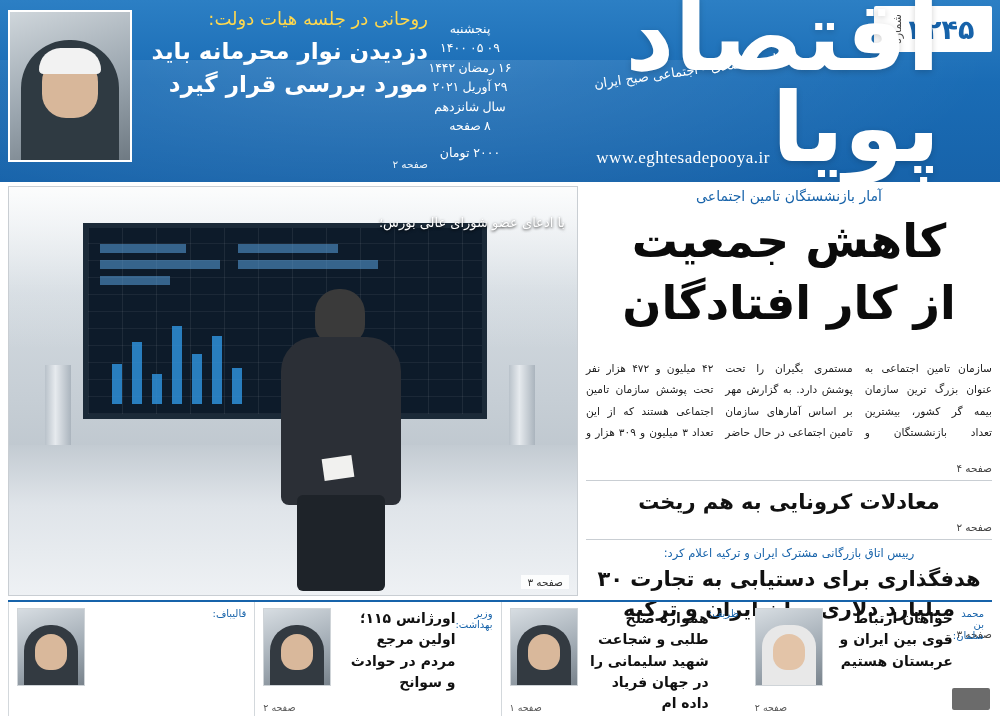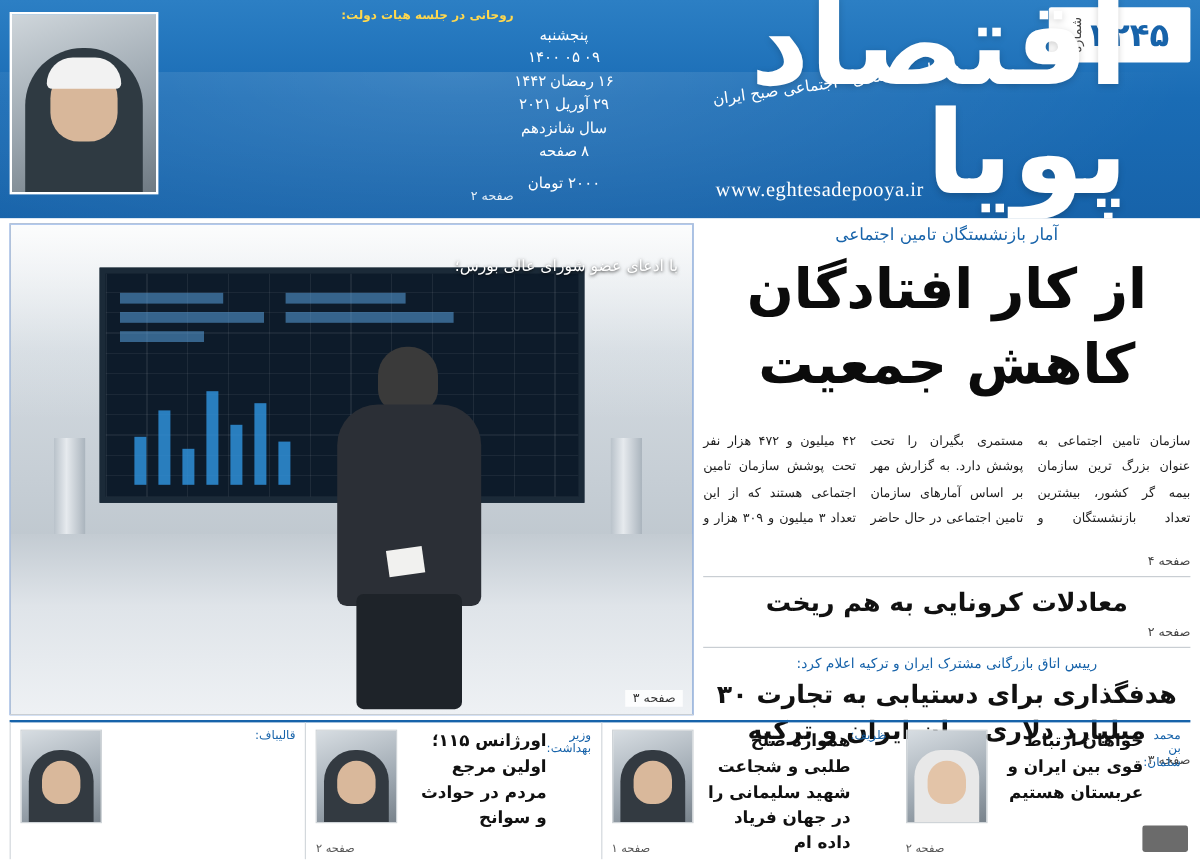--- a/index.html
+++ b/index.html
@@ -166,24 +166,23 @@
   }
   .top-news-text {
     flex: 1 1 auto;
     display: flex;
     flex-direction: column;
     direction: rtl;
     padding-top: 4px;
   }
   .kicker-yellow {
     color: #ffd84d;
-    font-size: 10px;
+    font-size: 18px;
     text-align: right;
     margin-bottom: 6px;
-    font-weight: bold;
   }
   .top-news-head {
     color: #ffffff;
     font-size: 23px;
     font-weight: bold;
     line-height: 1.42;
     text-align: right;
   }
   .page-ref-light {
     color: #e8f1f8;
@@ -208,21 +207,21 @@
     gap: 8px;
     height: 410px;
   }
 
   
   .photo-story {
     position: relative;
     width: 570px; height: 410px;
     border: 1px solid #c9ced3;
     overflow: hidden;
-    background: #3b82f6;
+    background: #ec4899;
     flex: 0 0 auto;
   }
   .ps-photo {
     position: absolute; inset: 0;
     background:
       linear-gradient(180deg, rgba(255,255,255,0.9) 0%, rgba(240,244,247,0.2) 26%, rgba(255,255,255,0) 40%),
       linear-gradient(180deg, #dfe5ea 0%, #c6ced5 52%, #aeb8c0 100%);
   }
   .ps-screen {
     position: absolute;
@@ -493,37 +492,38 @@
       <span class="d">۱۶ رمضان ۱۴۴۲</span>
       <span class="d">۲۹ آوریل ۲۰۲۱</span>
       <span class="d">سال شانزدهم</span>
       <span class="d">۸ صفحه</span>
     </div>
     <div class="price">۲۰۰۰ تومان</div>
 
     <div class="top-news">
       <div class="top-news-text">
         <div class="kicker-yellow">روحانی در جلسه هیات دولت:</div>
+        <div class="top-news-head">دزدیدن نوار محرمانه باید مورد بررسی قرار گیرد</div>
         <div class="page-ref-light">صفحه ۲</div>
       </div>
       <div class="top-news-photo">
         <div class="face"></div>
       </div>
     </div>
   </div>
 
   <div class="body-area">
 
     <div class="row-main">
 
       <div class="lead-col">
         <div class="lead-kicker">آمار بازنشستگان تامین اجتماعی</div>
         <div class="lead-head">
+          <div>کاهش جمعیت</div>
           <div>از کار افتادگان</div>
-          <div>کاهش جمعیت</div>
         </div>
         <div class="lead-rule"></div>
         <div class="lead-body">سازمان تامین اجتماعی به عنوان بزرگ ترین سازمان بیمه گر کشور، بیشترین تعداد بازنشستگان و مستمری بگیران را تحت پوشش دارد. به گزارش مهر بر اساس آمارهای سازمان تامین اجتماعی در حال حاضر ۴۲ میلیون و ۴۷۲ هزار نفر تحت پوشش سازمان تامین اجتماعی هستند که از این تعداد ۳ میلیون و ۳۰۹ هزار و ۲۰ نفر بازنشسته، ۲۰ نفر از کارافتاده و فوت شده و اسفند ۹۹ را شامل می شوند. بر اساس این گزارش تعداد بازنشستگان در اسفند سال ۹۹، ۲ میلیون و ۲۰۸ هزار و ۲۰ نفر بوده که نسبت به سال قبل ۶ درصد تعداد آنها افزایش داشته است. همچنین تعداد از کار افتادگان تحت پوشش سازمان تامین اجتماعی کاهش یافت.</div>
         <div class="lead-pageref">صفحه ۴</div>
 
         <div class="brief">
           <div class="brief-head">معادلات کرونایی به هم ریخت</div>
           <div class="brief-pageref">صفحه ۲</div>
         </div>
 

